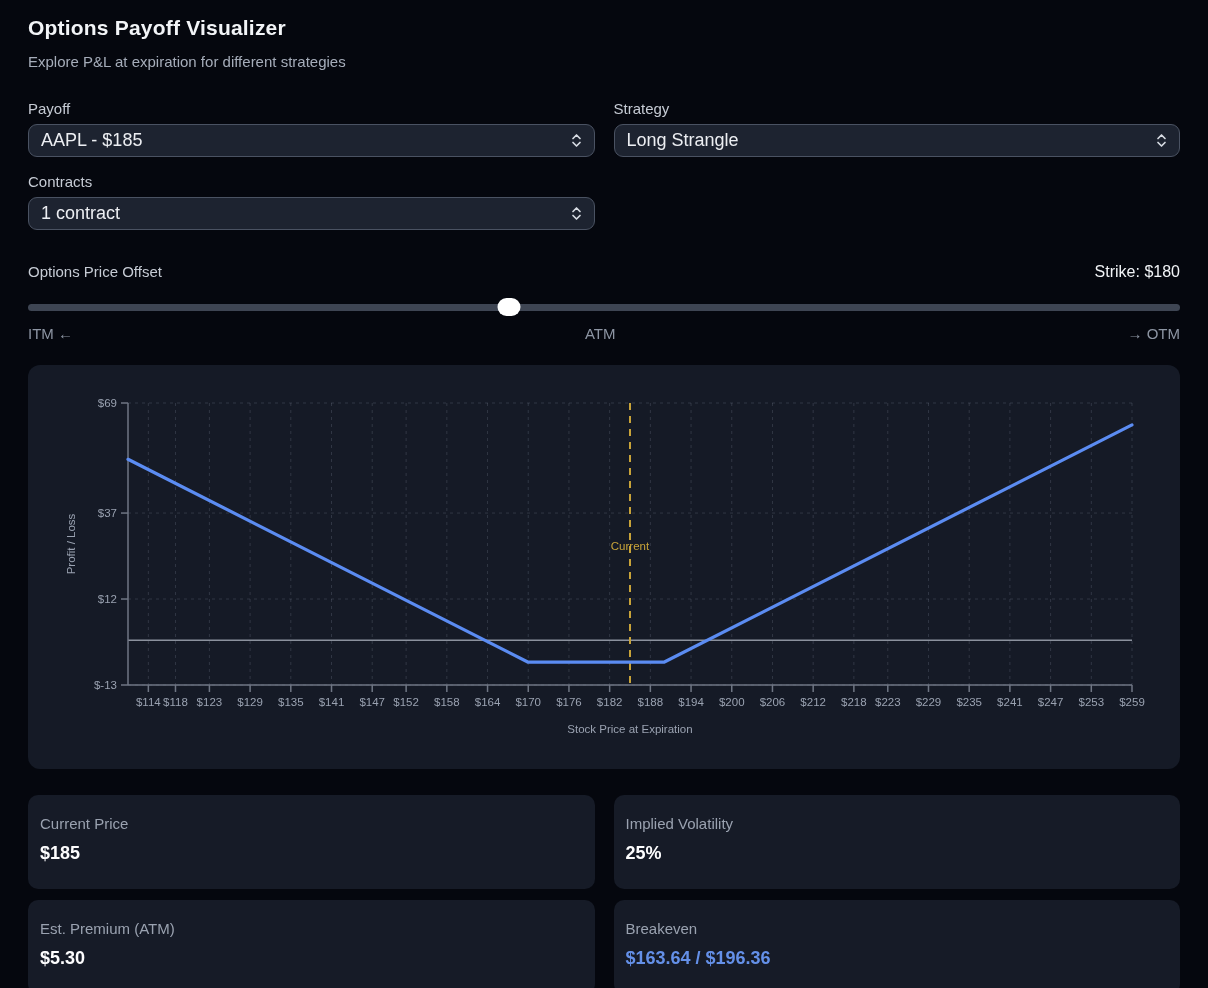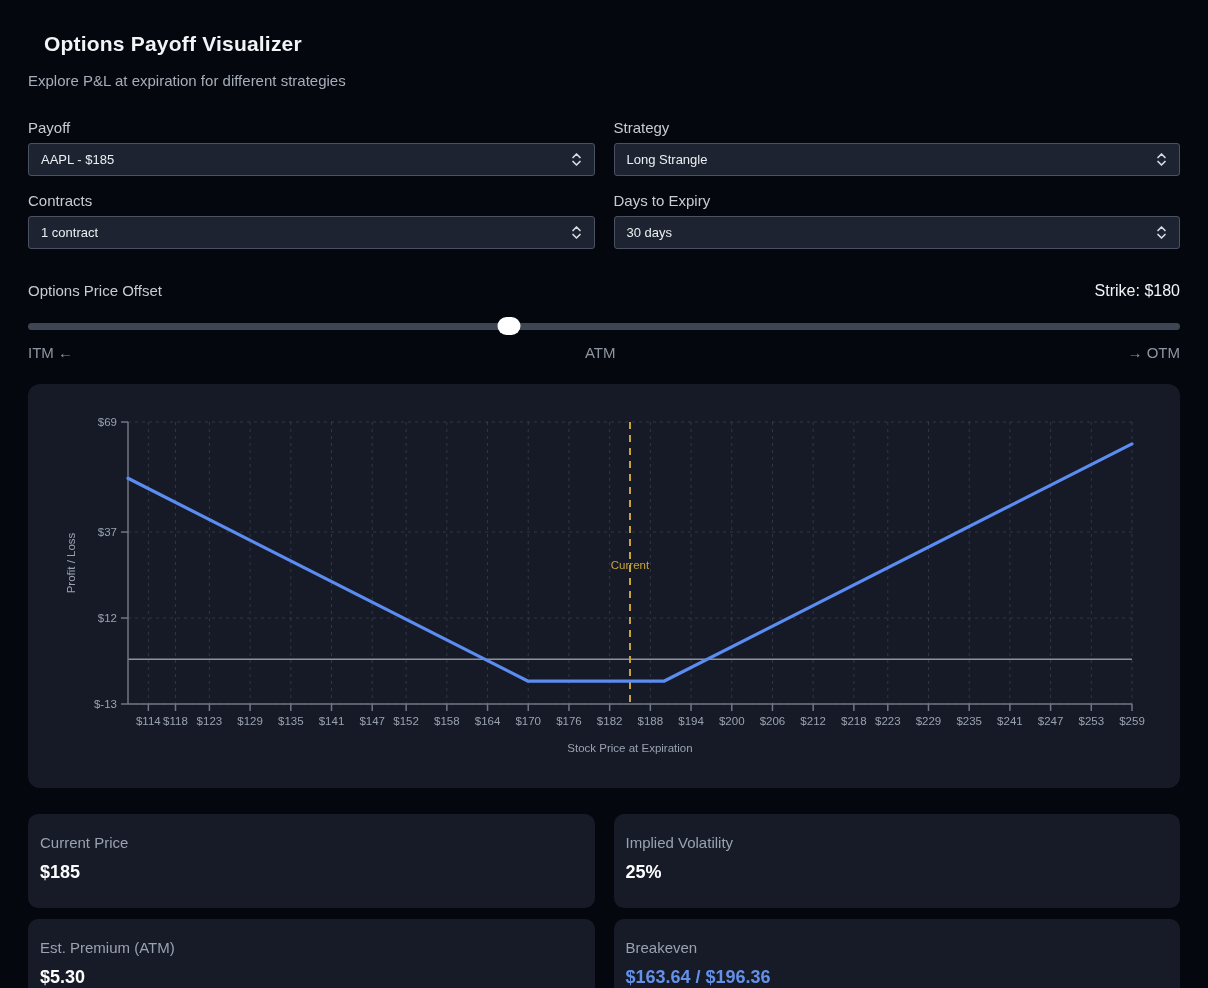--- a/index.html
+++ b/index.html
@@ -10,28 +10,28 @@
     --text-faint:#8d95a3; --tick:#9aa2b1; --axis:#6f7684; --zero:#8b919d;
   }
   *{box-sizing:border-box}
   html,body{margin:0;padding:0}
   body{
     width:1208px;height:988px;background:var(--page-bg);
     font-family:"Liberation Sans", sans-serif;color:var(--text-main);
     overflow:hidden;
   }
   .page{padding:16px 28px 0 28px;}
-  h1{margin:16px;font-size:21px;font-weight:700;letter-spacing:.2px;color:var(--text-main);}
+  h1{margin:0;font-size:21px;font-weight:700;letter-spacing:.2px;color:var(--text-main);}
   .subtitle{margin-top:13px;font-size:15px;color:var(--text-dim);}
   .controls{display:grid;grid-template-columns:1fr 1fr;column-gap:19px;row-gap:16px;margin-top:30px;}
   .field-label{font-size:15px;color:var(--text-label);margin-bottom:7px;}
   .select{
     height:33px;background:var(--select-bg);border:1px solid var(--select-border);
-    border-radius:3px;display:flex;align-items:center;justify-content:space-between;
-    padding:0 12px;font-size:13px;color:#eceef2;cursor:pointer;
+    border-radius:9px;display:flex;align-items:center;justify-content:space-between;
+    padding:0 12px;font-size:18px;color:#eceef2;cursor:pointer;
   }
   .chevron{display:flex;align-items:center;}
   .slider-head{display:flex;justify-content:space-between;align-items:baseline;margin-top:33px;}
   .slider-label{font-size:15px;color:var(--text-label);}
   .strike-display{font-size:16px;font-weight:400;color:var(--text-main);}
   .slider{position:relative;height:18px;margin-top:17px;}
   .slider-track{position:absolute;left:0;right:0;top:6px;height:7px;border-radius:4px;background:var(--track);cursor:pointer;}
   .slider-thumb{
     position:absolute;top:0;width:23px;height:18px;border-radius:9px;
     background:#ffffff;transform:translateX(-50%);cursor:grab;
@@ -75,32 +75,20 @@
               <polyline points="2,5.5 5.5,2 9,5.5" fill="none" stroke="#d6dae2" stroke-width="1.7" stroke-linecap="round" stroke-linejoin="round"></polyline>
               <polyline points="2,9.5 5.5,13 9,9.5" fill="none" stroke="#d6dae2" stroke-width="1.7" stroke-linecap="round" stroke-linejoin="round"></polyline>
             </svg>
         </span>
       </div>
     </div>
     <div>
       <div class="field-label">Contracts</div>
       <div class="select">
         <span>1 contract</span>
-        <span class="chevron">
-          <svg width="11" height="15" viewBox="0 0 11 15">
-              <polyline points="2,5.5 5.5,2 9,5.5" fill="none" stroke="#d6dae2" stroke-width="1.7" stroke-linecap="round" stroke-linejoin="round"></polyline>
-              <polyline points="2,9.5 5.5,13 9,9.5" fill="none" stroke="#d6dae2" stroke-width="1.7" stroke-linecap="round" stroke-linejoin="round"></polyline>
-            </svg>
-        </span>
-      </div>
-    </div>
-    <div>
-      <div class="field-label">Days to Expiry</div>
-      <div class="select">
-        <span>30 days</span>
         <span class="chevron">
           <svg width="11" height="15" viewBox="0 0 11 15">
               <polyline points="2,5.5 5.5,2 9,5.5" fill="none" stroke="#d6dae2" stroke-width="1.7" stroke-linecap="round" stroke-linejoin="round"></polyline>
               <polyline points="2,9.5 5.5,13 9,9.5" fill="none" stroke="#d6dae2" stroke-width="1.7" stroke-linecap="round" stroke-linejoin="round"></polyline>
             </svg>
         </span>
       </div>
     </div>
   </div>
 

